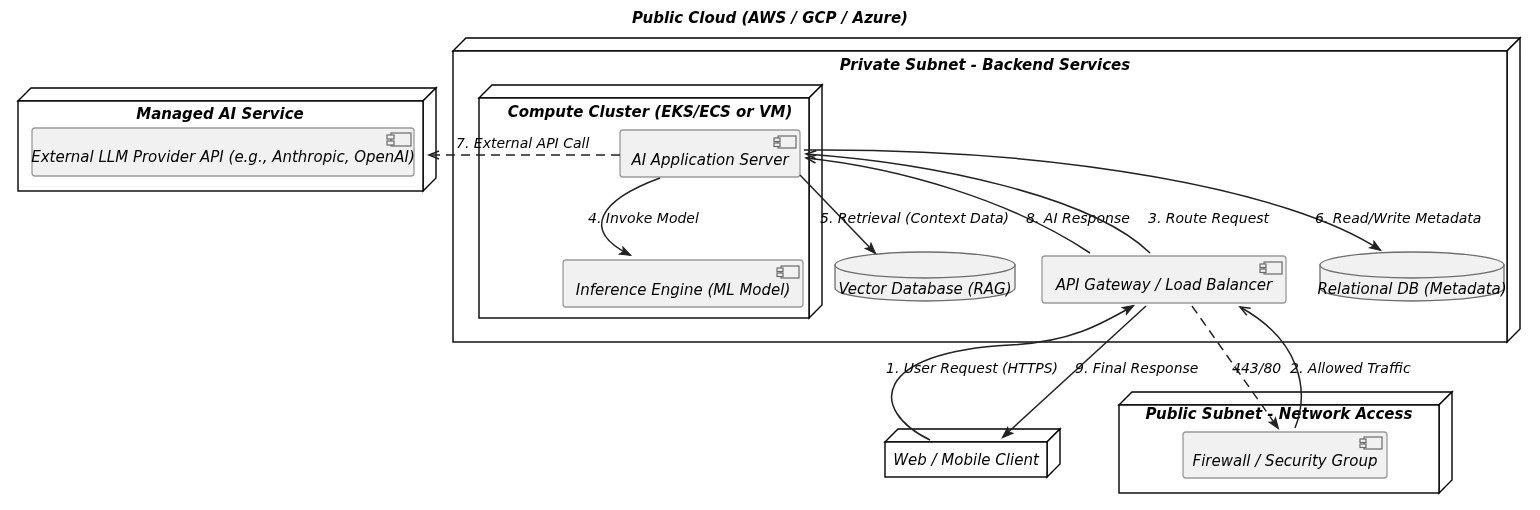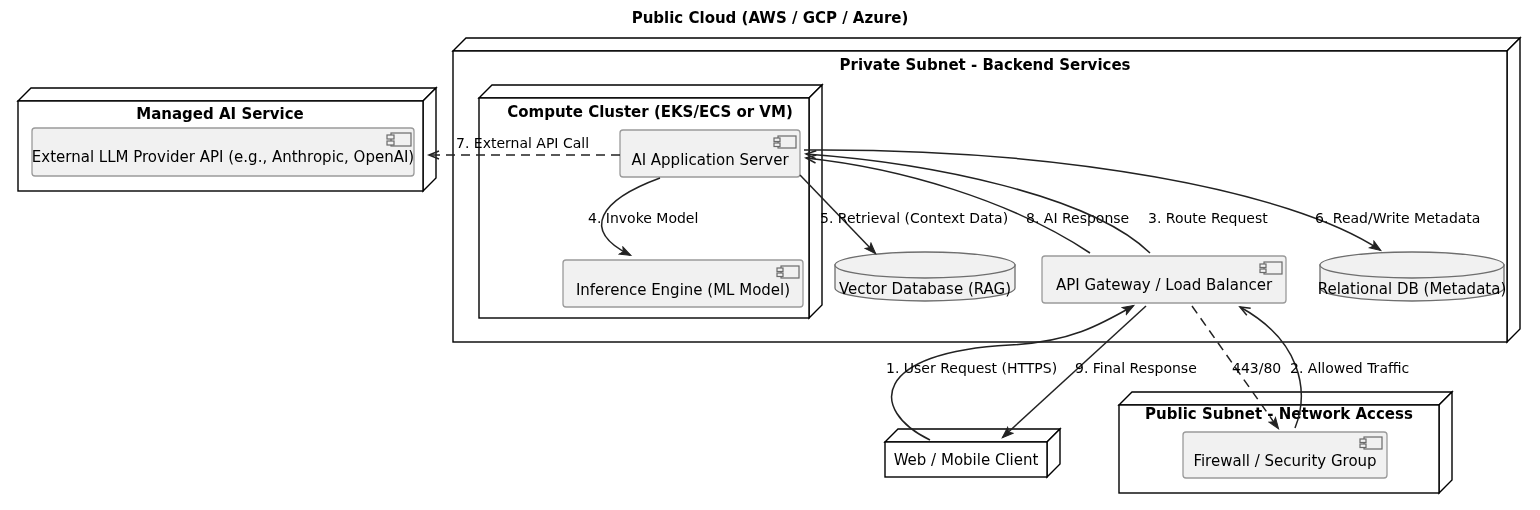--- a/index.html
+++ b/index.html
@@ -9,20 +9,21 @@
   }
   body {
     font-family: "DejaVu Sans", sans-serif;
   }
   #canvas {
     position: relative;
     width: 1540px;
     height: 510px;
     background: #ffffff;
     overflow: hidden;
+    font-style: italic;
   }
   svg#diagram {
     position: absolute;
     left: 0;
     top: 0;
     width: 1540px;
     height: 510px;
   }
   .node-title {
     font-family: "DejaVu Sans", sans-serif;

